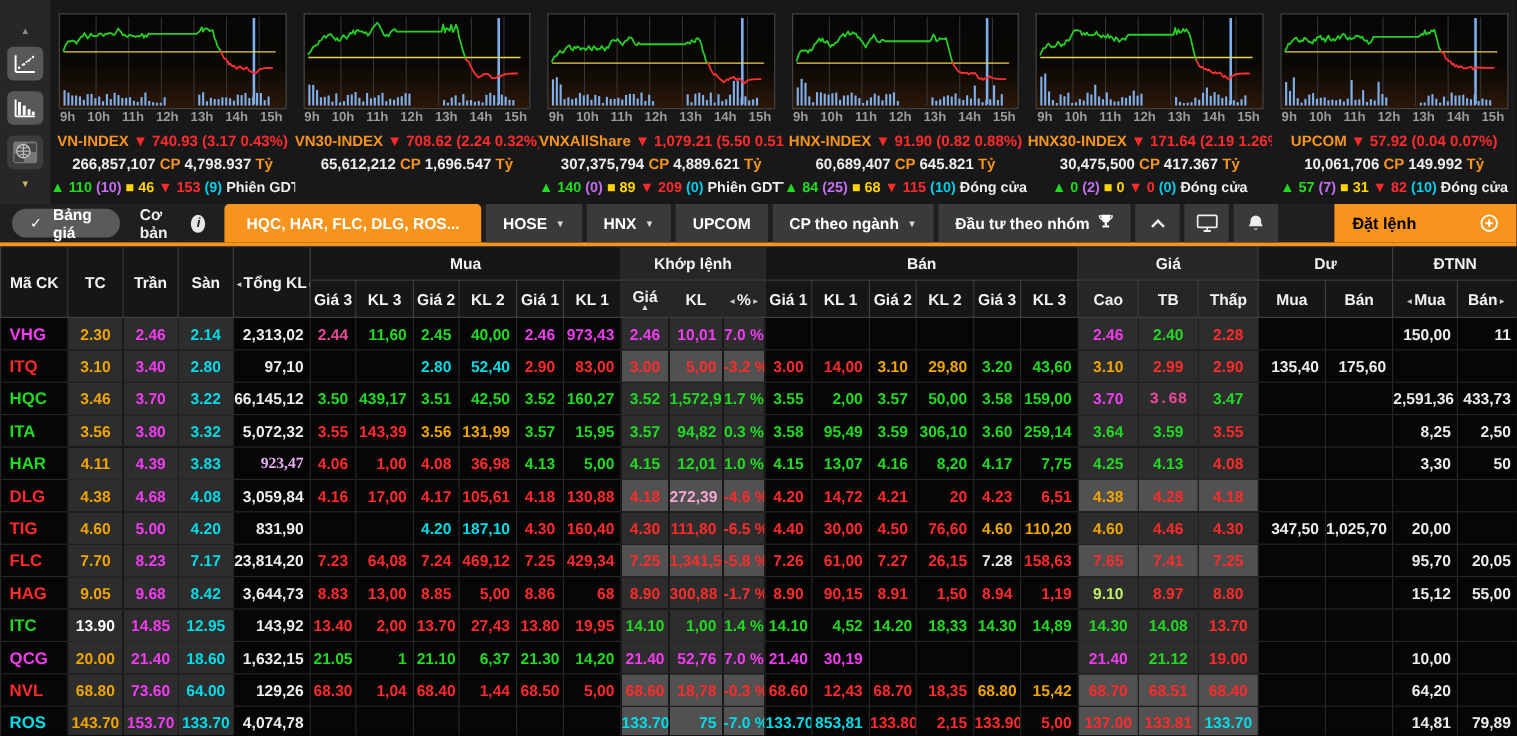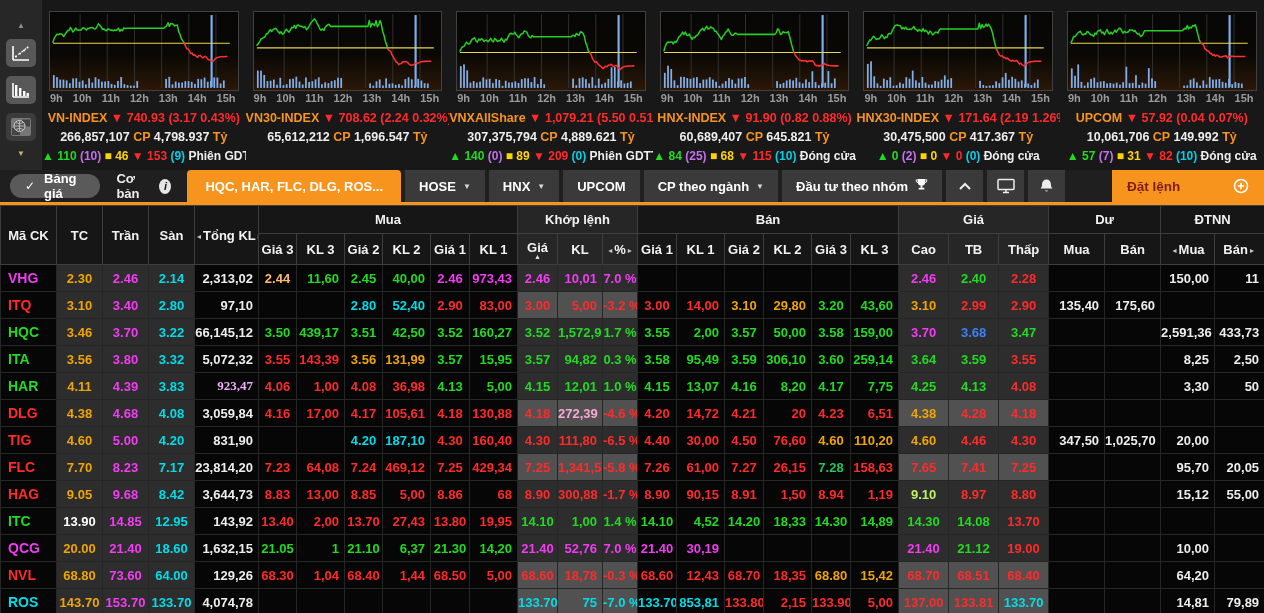--- a/index.html
+++ b/index.html
@@ -41,21 +41,21 @@
         padding:0 12px;font-size:13px;font-weight:bold;cursor:pointer;}
   .info-i{width:15px;height:15px;border-radius:50%;background:#e6e6e6;color:#1a1a1a;
         font-size:11px;font-weight:bold;display:flex;align-items:center;justify-content:center;font-style:italic;}
   .tab{background:#3a3a3a;color:#fff;display:flex;align-items:center;padding:0 14px;
         font-size:13px;font-weight:bold;gap:7px;cursor:pointer;white-space:nowrap;}
   .tab.active{background:#f7941e;border-radius:4px 4px 0 0;padding:0 18px;}
   .tab .caret{font-size:8px;color:#d8d8d8;}
   .rtools{margin-left:auto;display:flex;gap:4px;}
   .tool{width:37px;background:#3a3a3a;display:flex;align-items:center;justify-content:center;
         color:#ededed;cursor:pointer;}
-  .orderbtn{background:#f7941e;color:#7f1d1d;display:flex;align-items:center;justify-content:space-between;
+  .orderbtn{background:#f7941e;color:#000000;display:flex;align-items:center;justify-content:space-between;
         padding:0 15px;width:122px;font-size:13.5px;font-weight:bold;cursor:pointer;margin-left:43px;}
 
   
   table{border-collapse:collapse;table-layout:fixed;width:1264px;font-weight:bold;background:#060606;}
   th,td{border:1px solid #2e2e2e;padding:0;white-space:nowrap;overflow:hidden;}
   thead th{background:#161616;color:#f2f2f2;border-color:#3f3f3f;font-size:13px;
         text-align:center;cursor:pointer;}
   thead tr.grp th{height:27px;}
   thead tr.sub th{height:30px;}
   thead th.tint{background:#262626;}
@@ -682,21 +682,21 @@
           <th><span>Bán</span><span class="harr">▸</span></th>
         </tr>
       </thead>
     <tbody id="tbody">
         <tr>
           <td class="sym" style="color: rgb(242, 60, 242); margin-top: 19px;">VHG</td>
           <td class="ctr shade" style="color: rgb(240, 165, 0);">2.30</td>
           <td class="ctr shade" style="color: rgb(242, 60, 242);">2.46</td>
           <td class="ctr shade" style="color: rgb(0, 221, 232);">2.14</td>
           <td class="num" style="color: rgb(237, 237, 237);">2,313,02</td>
-          <td class="ctr" style="color: #fdba74;">2.44</td>
+          <td class="ctr" style="color: #ec4899;">2.44</td>
           <td class="num" style="color: rgb(33, 218, 33);">11,60</td>
           <td class="ctr" style="color: rgb(33, 218, 33);">2.45</td>
           <td class="num" style="color: rgb(33, 218, 33);">40,00</td>
           <td class="ctr" style="color: rgb(242, 60, 242);">2.46</td>
           <td class="num" style="color: rgb(242, 60, 242);">973,43</td>
           <td class="ctr shade" style="color: rgb(242, 60, 242);">2.46</td>
           <td class="num shade" style="color: rgb(242, 60, 242);">10,01</td>
           <td class="ctr shade" style="color: rgb(242, 60, 242);">7.0 %</td>
           <td class="ctr"></td>
           <td class="num"></td>
@@ -756,21 +756,21 @@
           <td class="ctr shade" style="color: rgb(33, 218, 33);">3.52</td>
           <td class="num shade" style="color: rgb(33, 218, 33);">1,572,9</td>
           <td class="ctr shade" style="color: rgb(33, 218, 33);">1.7 %</td>
           <td class="ctr" style="color: rgb(33, 218, 33);">3.55</td>
           <td class="num" style="color: rgb(33, 218, 33);">2,00</td>
           <td class="ctr" style="color: rgb(33, 218, 33);">3.57</td>
           <td class="num" style="color: rgb(33, 218, 33);">50,00</td>
           <td class="ctr" style="color: rgb(33, 218, 33);">3.58</td>
           <td class="num" style="color: rgb(33, 218, 33);">159,00</td>
           <td class="ctr shade" style="color: rgb(242, 60, 242);">3.70</td>
-          <td class="ctr shade" style="color: #3b82f6;">3.68</td>
+          <td class="ctr shade" style="color: #ec4899; font-family: Liberation Mono, monospace;">3.68</td>
           <td class="ctr shade" style="color: rgb(33, 218, 33);">3.47</td>
           <td class="num"></td>
           <td class="num"></td>
           <td class="num" style="color: rgb(237, 237, 237);">2,591,36</td>
           <td class="num" style="color: rgb(237, 237, 237);">433,73</td>
         </tr>
         <tr>
           <td class="sym" style="color: rgb(33, 218, 33);">ITA</td>
           <td class="ctr shade" style="color: rgb(240, 165, 0);">3.56</td>
           <td class="ctr shade" style="color: rgb(242, 60, 242);">3.80</td>
@@ -898,21 +898,21 @@
           <td class="num" style="color: rgb(255, 43, 43);">469,12</td>
           <td class="ctr" style="color: rgb(255, 43, 43);">7.25</td>
           <td class="num" style="color: rgb(255, 43, 43);">429,34</td>
           <td class="ctr flash" style="color: rgb(255, 43, 43);">7.25</td>
           <td class="num flash" style="color: rgb(255, 43, 43);">1,341,5</td>
           <td class="ctr flash" style="color: rgb(255, 43, 43);">-5.8 %</td>
           <td class="ctr" style="color: rgb(255, 43, 43);">7.26</td>
           <td class="num" style="color: rgb(255, 43, 43);">61,00</td>
           <td class="ctr" style="color: rgb(255, 43, 43);">7.27</td>
           <td class="num" style="color: rgb(255, 43, 43);">26,15</td>
-          <td class="ctr" style="color: #22c55e; margin-top: 40px;">7.28</td>
+          <td class="ctr" style="color: #e5e5e5; margin-top: 40px;">7.28</td>
           <td class="num" style="color: rgb(255, 43, 43);">158,63</td>
           <td class="ctr flash" style="color: rgb(255, 43, 43);">7.65</td>
           <td class="ctr flash" style="color: rgb(255, 43, 43);">7.41</td>
           <td class="ctr flash" style="color: rgb(255, 43, 43);">7.25</td>
           <td class="num"></td>
           <td class="num"></td>
           <td class="num" style="color: rgb(237, 237, 237);">95,70</td>
           <td class="num" style="color: rgb(237, 237, 237);">20,05</td>
         </tr>
         <tr>

